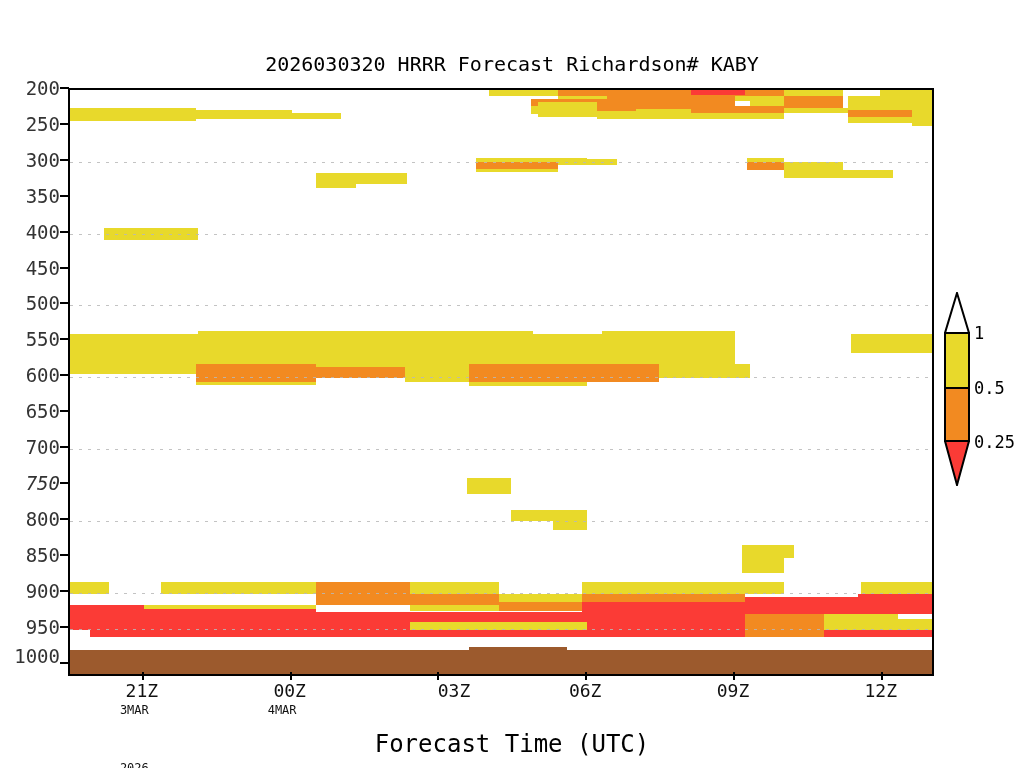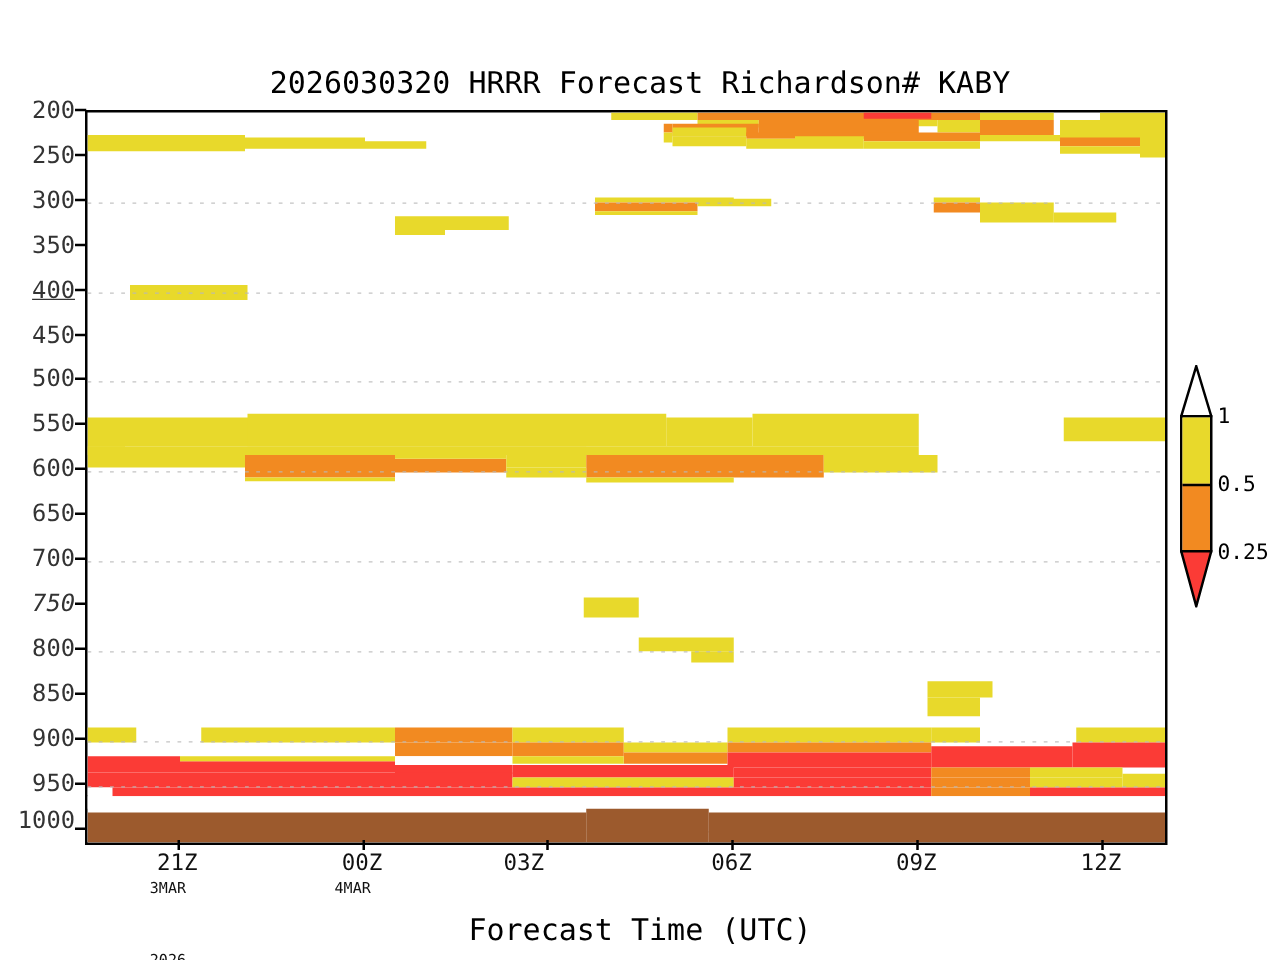--- a/index.html
+++ b/index.html
@@ -6,21 +6,21 @@
   body{
     width:1024px;height:768px;background:#ffffff;
     font-family:"DejaVu Sans Mono", monospace;
     overflow:hidden;position:relative;
   }
   #stage{position:absolute;left:0;top:0;width:1024px;height:768px;}
 
   
   #chart-title{
     position:absolute;left:0;top:52px;width:1024px;text-align:center;
-    font-size:24px;color:#000;letter-spacing:0px;
+    font-size:20px;color:#000;letter-spacing:0px;
     font-family:"DejaVu Sans Mono", monospace;
   }
 
   
   #plot-frame{
     position:absolute;left:68px;top:88px;width:866px;height:588px;
     border:2px solid #000;box-sizing:border-box;background:#fff;
     overflow:hidden;
   }
   #cell-layer{position:absolute;left:0;top:0;width:100%;height:100%;}
@@ -83,21 +83,21 @@
 
 <div id="stage">
 
   <div id="chart-title">2026030320 HRRR Forecast Richardson# KABY</div>
 
   <div id="ylabels">
       <div class="ytick-label" style="top: 0px;">200</div>
       <div class="ytick-label" style="top: 35.9164px;">250</div>
       <div class="ytick-label" style="top: 71.8327px;">300</div>
       <div class="ytick-label" style="top: 107.749px;">350</div>
-      <div class="ytick-label" style="top: 143.665px; text-decoration: underline;">400</div>
+      <div class="ytick-label" style="top: 143.665px;">400</div>
       <div class="ytick-label" style="top: 179.582px;">450</div>
       <div class="ytick-label" style="top: 215.498px; margin-left: 44px;">500</div>
       <div class="ytick-label" style="top: 251.415px;">550</div>
       <div class="ytick-label" style="top: 287.331px;">600</div>
       <div class="ytick-label" style="top: 323.247px;">650</div>
       <div class="ytick-label" style="top: 359.164px;">700</div>
       <div class="ytick-label" style="top: 395.08px; font-style: italic;">750</div>
       <div class="ytick-label" style="top: 430.996px;">800</div>
       <div class="ytick-label" style="top: 466.913px;">850</div>
       <div class="ytick-label" style="top: 502.829px;">900</div>
@@ -245,21 +245,21 @@
 
   <div id="xlabels">
       <div class="xtick-mark" style="left: 73.8857px;"></div>
       <div class="xtick-label" style="left: 73.8857px;">21Z</div>
       <div class="xtick-sub" style="left: 51.8857px; top: 23px;">3MAR</div>
       <div class="xtick-sub" style="left: 51.8857px; top: 46px; margin-top: 35px;">2026</div>
       <div class="xtick-mark" style="left: 221.657px;"></div>
       <div class="xtick-label" style="left: 221.657px;">00Z</div>
       <div class="xtick-sub" style="left: 199.657px; top: 23px;">4MAR</div>
       <div class="xtick-mark" style="left: 369.429px;"></div>
-      <div class="xtick-label" style="left: 351px;">03Z</div>
+      <div class="xtick-label" style="left: 386px;">03Z</div>
       <div class="xtick-mark" style="left: 517.2px;"></div>
       <div class="xtick-label" style="left: 517.2px;">06Z</div>
       <div class="xtick-mark" style="left: 664.971px;"></div>
       <div class="xtick-label" style="left: 664.971px;">09Z</div>
       <div class="xtick-mark" style="left: 812.743px;"></div>
       <div class="xtick-label" style="left: 812.743px;">12Z</div>
     </div>
 
   <div id="xaxis-title">Forecast Time (UTC)</div>
 

